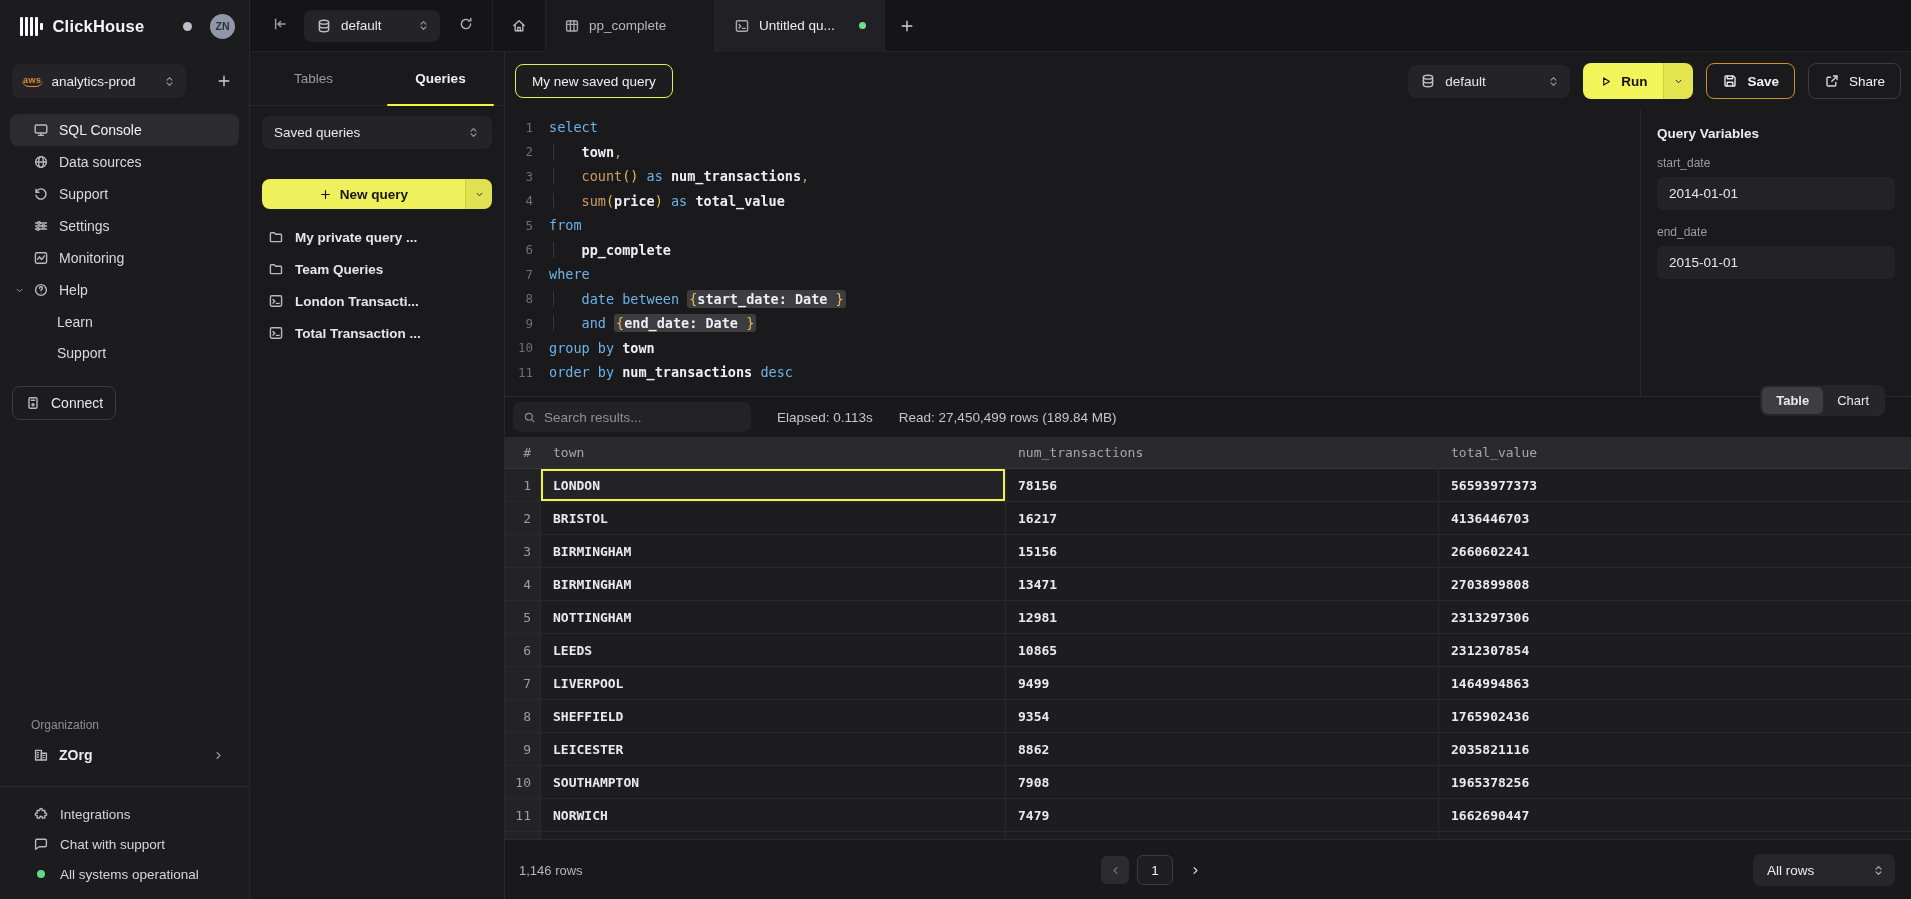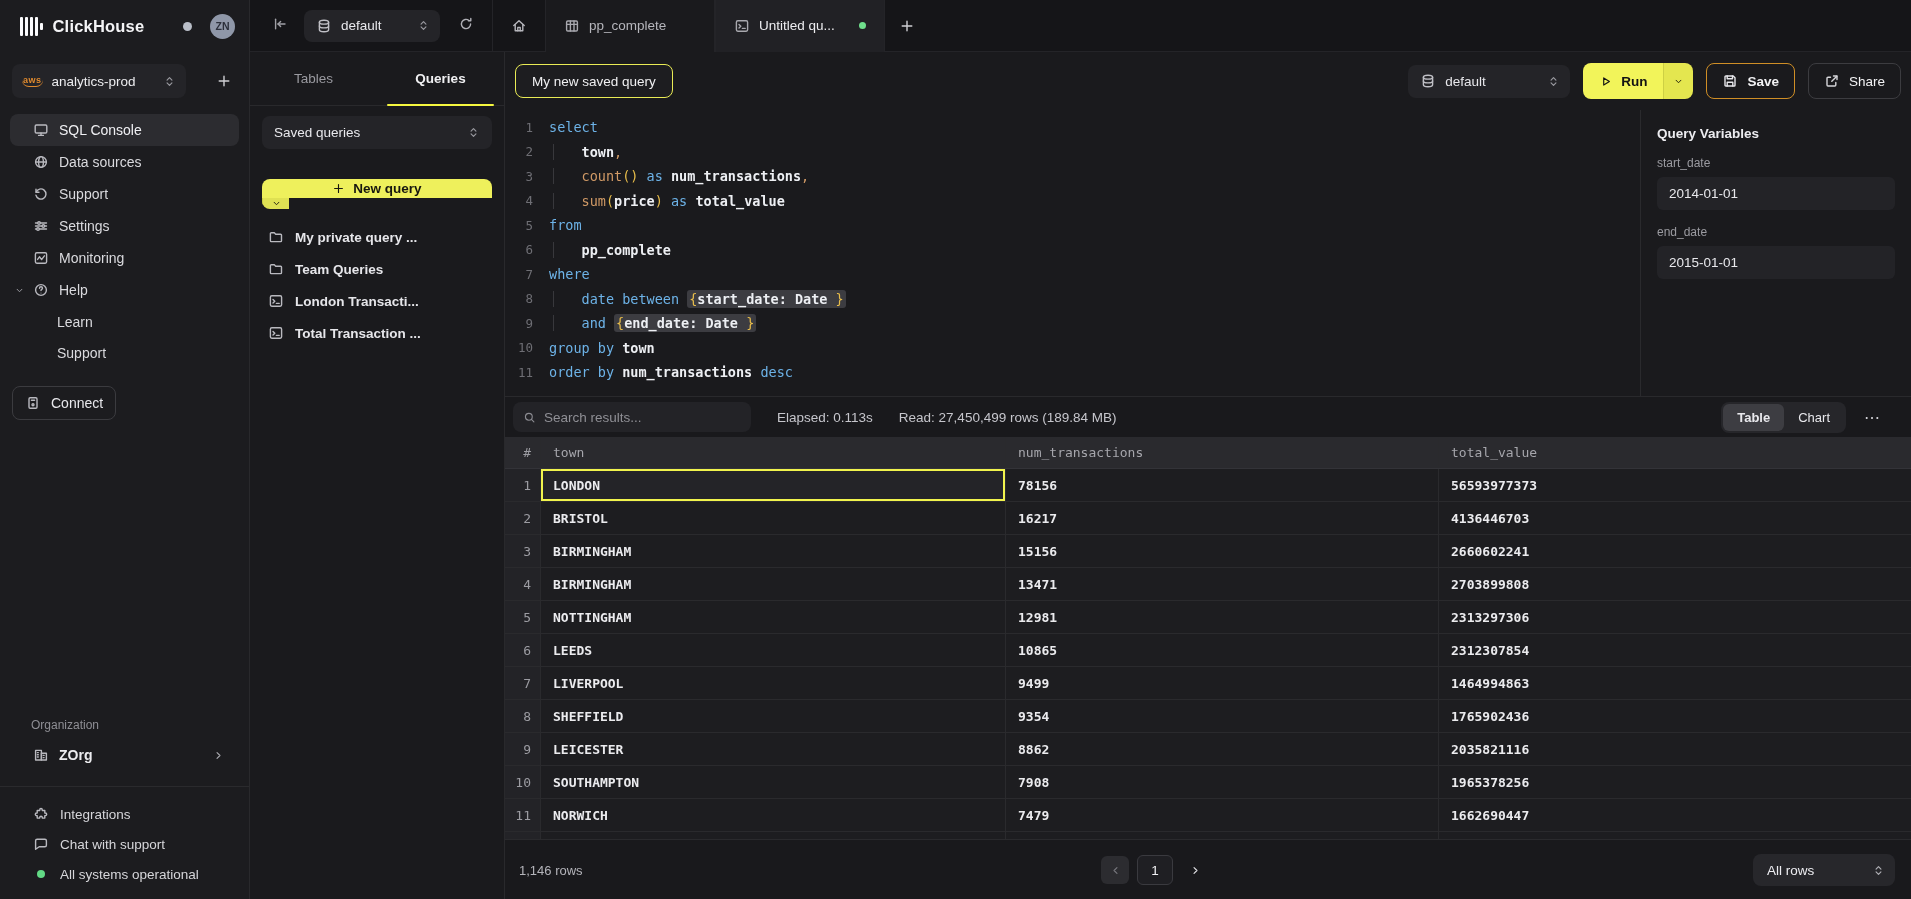--- a/index.html
+++ b/index.html
@@ -61,21 +61,21 @@
 
   
   .lpanel{position:absolute;left:250px;top:52px;width:255px;height:847px;background:#1a1a1d;border-right:1px solid #29292c;}
   .lp-tabs{display:flex;height:54px;border-bottom:1px solid #29292c;}
   .lp-tab{flex:1;display:flex;align-items:center;justify-content:center;font-size:13.5px;color:#9a9aa0;position:relative;cursor:pointer;background:none;border:0;font-family:inherit;}
   .lp-tab.active{color:#f0f0f2;font-weight:600;}
   .lp-tab.active::after{content:"";position:absolute;left:10px;right:10px;bottom:-1px;height:2.5px;background:#f5f73f;border-radius:2px;}
   .lp-body{padding:10px 12px;}
   .lp-select{width:100%;height:33px;background:#242428;border:0;border-radius:8px;display:flex;align-items:center;padding:0 12px;color:#e9e9ed;font-size:13.5px;font-family:inherit;cursor:pointer;}
   .lp-select .ic{margin-left:auto;color:#9a9aa0;}
-  .newq{display:flex;margin-top:30px;height:30px;border-radius:8px;overflow:hidden;cursor:pointer;flex-direction:column;}
+  .newq{display:flex;margin-top:30px;height:30px;border-radius:8px;overflow:hidden;cursor:pointer;}
   .newq-main{flex:1;background:#eef05c;border:0;display:flex;align-items:center;justify-content:center;gap:8px;font-size:13.5px;font-weight:600;color:#17170f;font-family:inherit;cursor:pointer;}
   .newq-main .ic{color:#17170f;}
   .newq-caret{width:27px;background:#dfe153;border:0;border-left:1px solid #cdd044;display:flex;align-items:center;justify-content:center;color:#2a2a12;cursor:pointer;}
   .lp-search{display:flex;align-items:center;gap:8px;margin-top:14px;height:31px;background:#232327;border-radius:8px;padding:0 10px;}
   .lp-search .ic{color:#8b8b91;}
   .lp-search input{flex:1;background:transparent;border:0;outline:none;color:#e6e6ea;font-size:13.5px;font-family:inherit;}
   .lp-search input::placeholder{color:#8f8f95;}
   .qlist{margin-top:12px;}
   .qitem{display:flex;align-items:center;gap:11px;height:32px;padding:0 6px;border-radius:6px;font-size:13.5px;font-weight:600;color:#e6e6ea;cursor:pointer;}
   .qitem .ic{color:#b9b9bf;}
@@ -112,21 +112,21 @@
   .qv-input{width:100%;height:33px;margin-top:7px;background:#232327;border:0;border-radius:6px;padding:0 12px;color:#e8e8ec;font-size:13.5px;font-family:inherit;outline:none;}
 
   
   .results{position:absolute;left:505px;top:396px;width:1406px;height:503px;background:#19191c;border-top:1px solid #29292c;}
   .res-toolbar{height:40px;display:flex;align-items:center;padding:0 26px 0 8px;}
   .res-search{display:flex;align-items:center;gap:8px;width:238px;height:30px;background:#232327;border-radius:8px;padding:0 10px;}
   .res-search .ic{color:#8b8b91;}
   .res-search input{flex:1;min-width:0;background:transparent;border:0;outline:none;color:#e6e6ea;font-size:13.5px;font-family:inherit;}
   .res-search input::placeholder{color:#8f8f95;}
   .res-stat{font-size:13.5px;color:#c6c6cc;margin-left:26px;}
-  .res-right{margin-left:auto;display:flex;align-items:center;gap:14px;}
+  .res-right{margin-left:auto;display:flex;align-items:center;gap:14px;flex-direction:column;}
   .view-toggle{display:flex;background:#26262a;border-radius:8px;padding:2px;}
   .view-btn{height:27px;padding:0 14px;border:0;border-radius:6px;background:transparent;color:#e8e8ec;font-size:13px;font-family:inherit;cursor:pointer;}
   .view-btn.active{background:#3d3d42;font-weight:600;}
   .more-btn{border:0;background:none;color:#cfcfd4;font-size:16px;letter-spacing:1px;cursor:pointer;padding:0 4px;}
   .table-wrap{height:402px;overflow:hidden;font-family:"DejaVu Sans Mono",monospace;}
   .trow{display:flex;height:33px;border-bottom:1px solid #2a2a2d;background:#1d1d20;}
   .trow.thead{height:32px;background:#2a2a2e;border-bottom:1px solid #333338;}
   .tc{display:flex;align-items:center;padding:0 12px;border-right:1px solid #2a2a2d;font-size:13px;color:#ebebee;font-weight:700;overflow:hidden;white-space:nowrap;}
   .thead .tc{color:#a6a6ac;font-weight:400;background:#2a2a2e;}
   .tc.gut{width:36px;justify-content:flex-end;padding:0 9px 0 4px;background:#232327;color:#9c9ca2;font-weight:400;}

